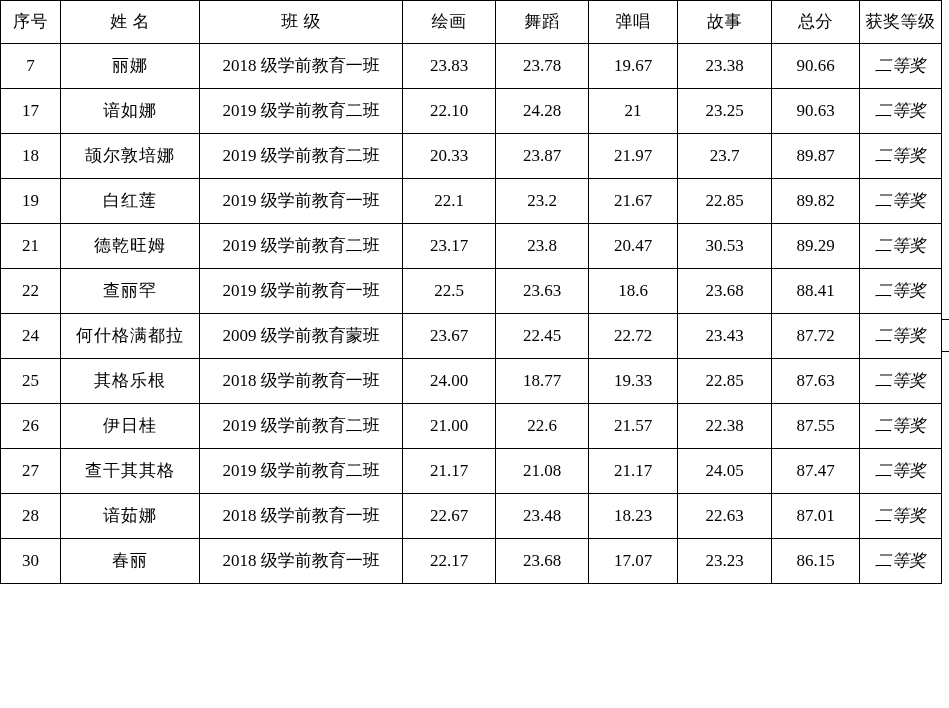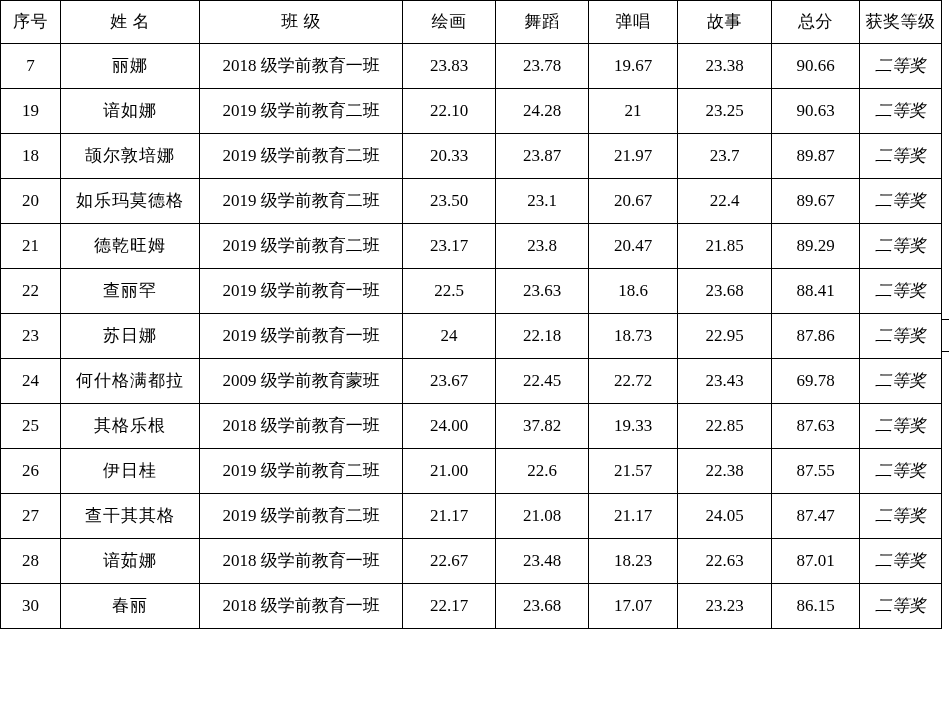--- a/index.html
+++ b/index.html
@@ -112,21 +112,21 @@
         <td class="cell-name">丽娜</td>
         <td class="cell-class">2018 级学前教育一班</td>
         <td>23.83</td>
         <td>23.78</td>
         <td>19.67</td>
         <td>23.38</td>
         <td>90.66</td>
         <td class="cell-award">二等奖</td>
       </tr>
       <tr>
-        <td>19</td>
+        <td>17</td>
         <td class="cell-name">谙如娜</td>
         <td class="cell-class">2019 级学前教育二班</td>
         <td>22.10</td>
         <td>24.28</td>
         <td>21</td>
         <td>23.25</td>
         <td>90.63</td>
         <td class="cell-award">二等奖</td>
       </tr>
       <tr>
@@ -134,80 +134,69 @@
         <td class="cell-name">颉尔敦培娜</td>
         <td class="cell-class">2019 级学前教育二班</td>
         <td>20.33</td>
         <td>23.87</td>
         <td>21.97</td>
         <td>23.7</td>
         <td>89.87</td>
         <td class="cell-award">二等奖</td>
       </tr>
       <tr>
-        <td>20</td>
-        <td class="cell-name">如乐玛莫德格</td>
-        <td class="cell-class">2019 级学前教育二班</td>
-        <td>23.50</td>
-        <td>23.1</td>
-        <td>20.67</td>
-        <td>22.4</td>
-        <td>89.67</td>
+        <td>19</td>
+        <td class="cell-name">白红莲</td>
+        <td class="cell-class">2019 级学前教育一班</td>
+        <td>22.1</td>
+        <td>23.2</td>
+        <td>21.67</td>
+        <td>22.85</td>
+        <td>89.82</td>
         <td class="cell-award">二等奖</td>
       </tr>
       <tr>
         <td>21</td>
         <td class="cell-name">德乾旺姆</td>
         <td class="cell-class">2019 级学前教育二班</td>
         <td>23.17</td>
         <td>23.8</td>
         <td>20.47</td>
-        <td>21.85</td>
+        <td>30.53</td>
         <td>89.29</td>
         <td class="cell-award">二等奖</td>
       </tr>
       <tr>
         <td>22</td>
         <td class="cell-name">查丽罕</td>
         <td class="cell-class">2019 级学前教育一班</td>
         <td>22.5</td>
         <td>23.63</td>
         <td>18.6</td>
         <td>23.68</td>
         <td>88.41</td>
         <td class="cell-award">二等奖</td>
       </tr>
       <tr>
-        <td>23</td>
-        <td class="cell-name">苏日娜</td>
-        <td class="cell-class">2019 级学前教育一班</td>
-        <td>24</td>
-        <td>22.18</td>
-        <td>18.73</td>
-        <td>22.95</td>
-        <td>87.86</td>
-        <td class="cell-award">二等奖</td>
-      </tr>
-      <tr>
         <td>24</td>
         <td class="cell-name">何什格满都拉</td>
         <td class="cell-class">2009 级学前教育蒙班</td>
         <td>23.67</td>
         <td>22.45</td>
         <td>22.72</td>
         <td>23.43</td>
-        <td>69.78</td>
+        <td>87.72</td>
         <td class="cell-award">二等奖</td>
       </tr>
       <tr>
         <td>25</td>
         <td class="cell-name">其格乐根</td>
         <td class="cell-class">2018 级学前教育一班</td>
         <td>24.00</td>
-        <td>37.82</td>
+        <td>18.77</td>
         <td>19.33</td>
         <td>22.85</td>
         <td>87.63</td>
         <td class="cell-award">二等奖</td>
       </tr>
       <tr>
         <td>26</td>
         <td class="cell-name">伊日桂</td>
         <td class="cell-class">2019 级学前教育二班</td>
         <td>21.00</td>

